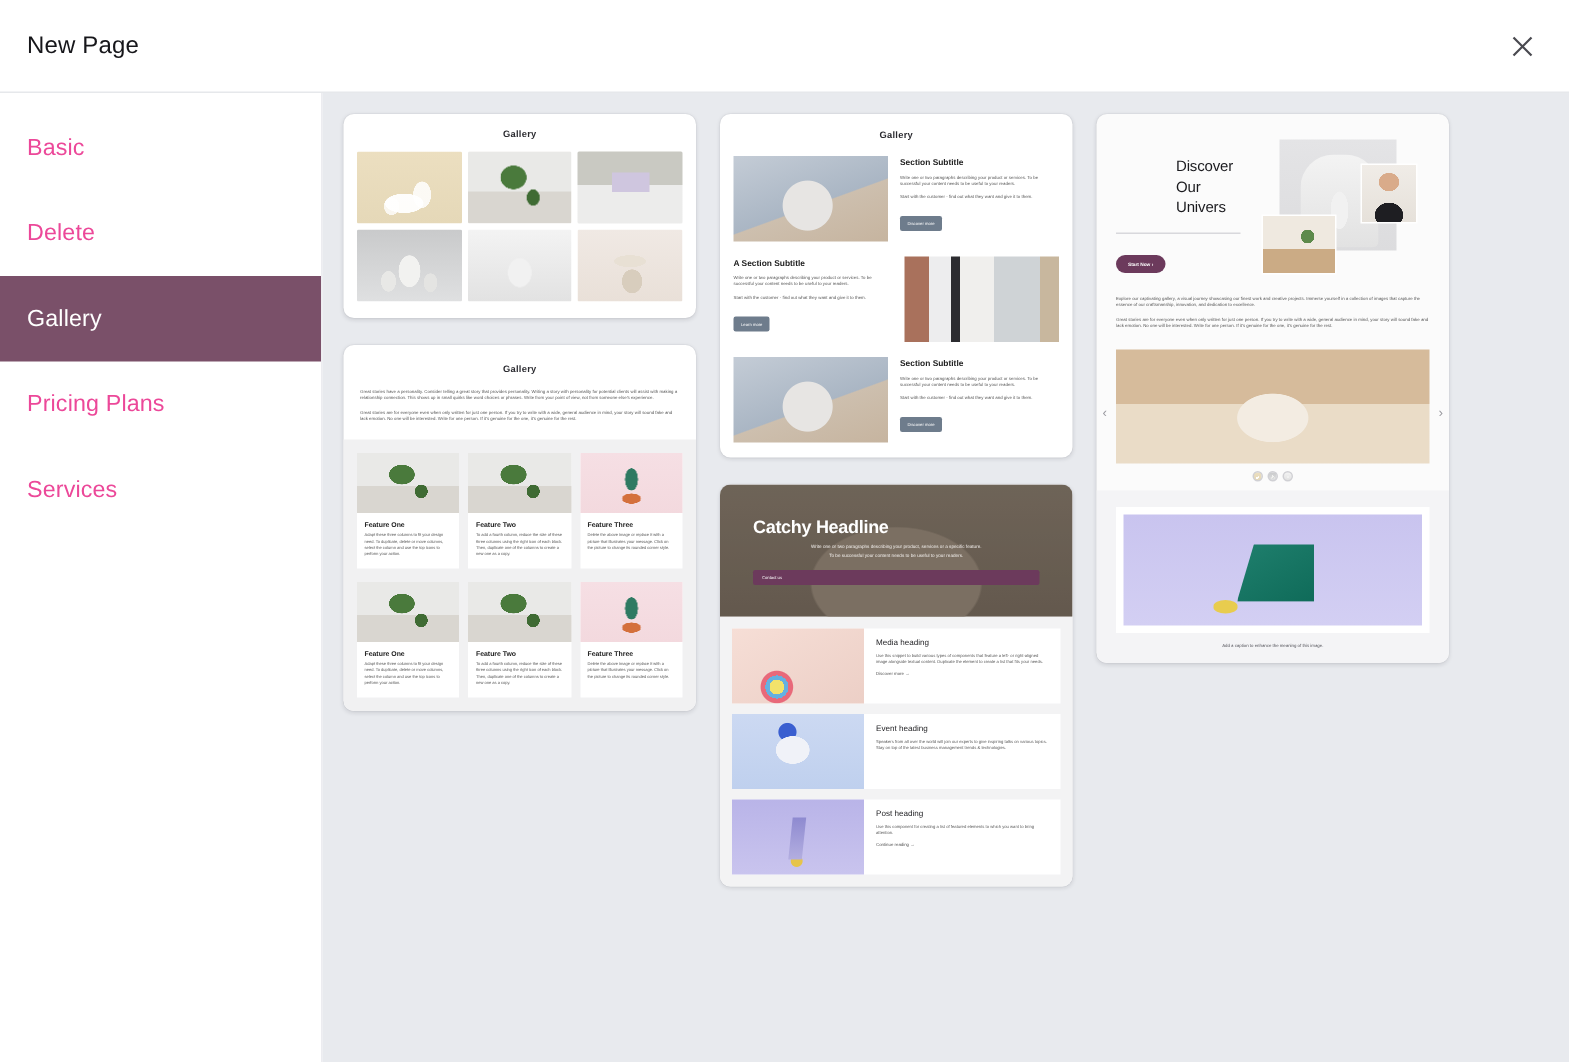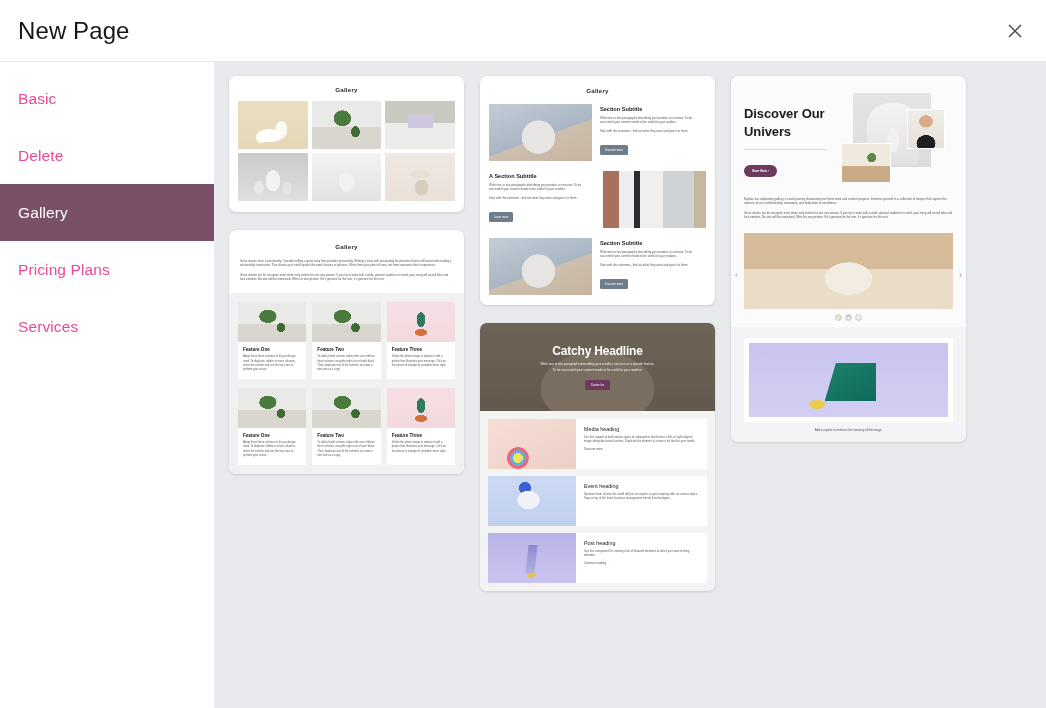--- a/index.html
+++ b/index.html
@@ -13,21 +13,21 @@
   
   .header {
     height: 62px; width: 100%;
     background: #ffffff;
     display: flex; align-items: center;
     justify-content: space-between;
     border-bottom: 1px solid #e6e8eb;
     position: relative; z-index: 5;
   }
   .header-title {
-    font-size: 24px; color: #16161a; font-weight: 400;
+    font-size: 16px; color: #16161a; font-weight: 400;
     padding-left: 18px; letter-spacing: .1px;
   }
   .close-btn {
     width: 46px; height: 46px; margin-right: 8px;
     display: flex; align-items: center; justify-content: center;
     cursor: pointer; border-radius: 4px;
   }
   .close-btn svg { display: block; }
 
   
@@ -97,41 +97,41 @@
   
   .c3 { padding: 11px 9px 10px; }
   .c3 .sec { display: flex; gap: 8px; align-items: flex-start; margin-top: 10px; }
   .c3 .sec.rev { flex-direction: row; }
   .c3 .im { width: 103px; height: 57px; flex: none; }
   .c3 .bd { flex: 1; display: flex; flex-direction: column; gap: 4px; padding-top: 2px; }
 
   
   .c4 .hero {
     height: 88px; position: relative;
-    display: flex; flex-direction: column; align-items: center;
+    display: flex; flex-direction: column; 
     justify-content: center; gap: 4px; padding: 0 22px;
   }
   .c4 .hero h2 { font-size: 12px; color: #fff; font-weight: 600; letter-spacing: -.2px; position: relative; z-index: 2;}
   .c4 .hero p { font-size: 3.1px; color: #f2efec; text-align: center; line-height: 1.6; position: relative; z-index: 2;}
   .c4 .hero .cta {
     margin-top: 3px; background: #6c3a5c; color: #fff;
     font-size: 2.8px; padding: 2.6px 6px; border-radius: 1.5px; position: relative; z-index: 2;
   }
   .c4 .list { background: #f3f3f4; padding: 8px; display: flex; flex-direction: column; gap: 7px; }
   .c4 .row { background: #fff; display: flex; gap: 0; align-items: stretch; }
   .c4 .row .im { width: 88px; height: 50px; flex: none; }
   .c4 .row .bd { flex: 1; padding: 7px 8px; display: flex; flex-direction: column; gap: 3px; }
   .c4 .row .bd h4 { font-size: 5.4px; font-weight: 400; color: #1d1d20; }
   .c4 .row .bd p { font-size: 2.8px; line-height: 1.55; color: #5a5a5a; }
 
   
   .c5 { background: #fbfbfb; }
   .c5 .hero { display: flex; padding: 15px 13px 10px; gap: 6px; }
   .c5 .hero .left { flex: 1; padding-top: 14px; }
-  .c5 .hero .left h2 { font-size: 13px; color: #1a1a1e; font-weight: 700; line-height: 1.35; letter-spacing: -.1px;}
+  .c5 .hero .left h2 { font-size: 10px; color: #1a1a1e; font-weight: 400; line-height: 1.35; letter-spacing: -.1px; margin-left: 40px;}
   .c5 .hero .left .rule { height: 1px; background: #d8d8dc; margin: 9px 0 8px; }
   .c5 .startbtn {
     display: inline-flex; align-items: center; gap: 3px;
     background: #6c3a5c; color: #fff; font-size: 3.2px;
     padding: 4px 8px; border-radius: 8px; font-weight: 600;
   }
   .c5 .hero .right { width: 120px; height: 92px; position: relative; flex: none; }
   .c5 .copy { padding: 4px 13px 10px; display: flex; flex-direction: column; gap: 5px; }
   .c5 .carousel { position: relative; padding: 4px 13px 6px; }
   .c5 .carousel .big { width: 100%; height: 76px; }

